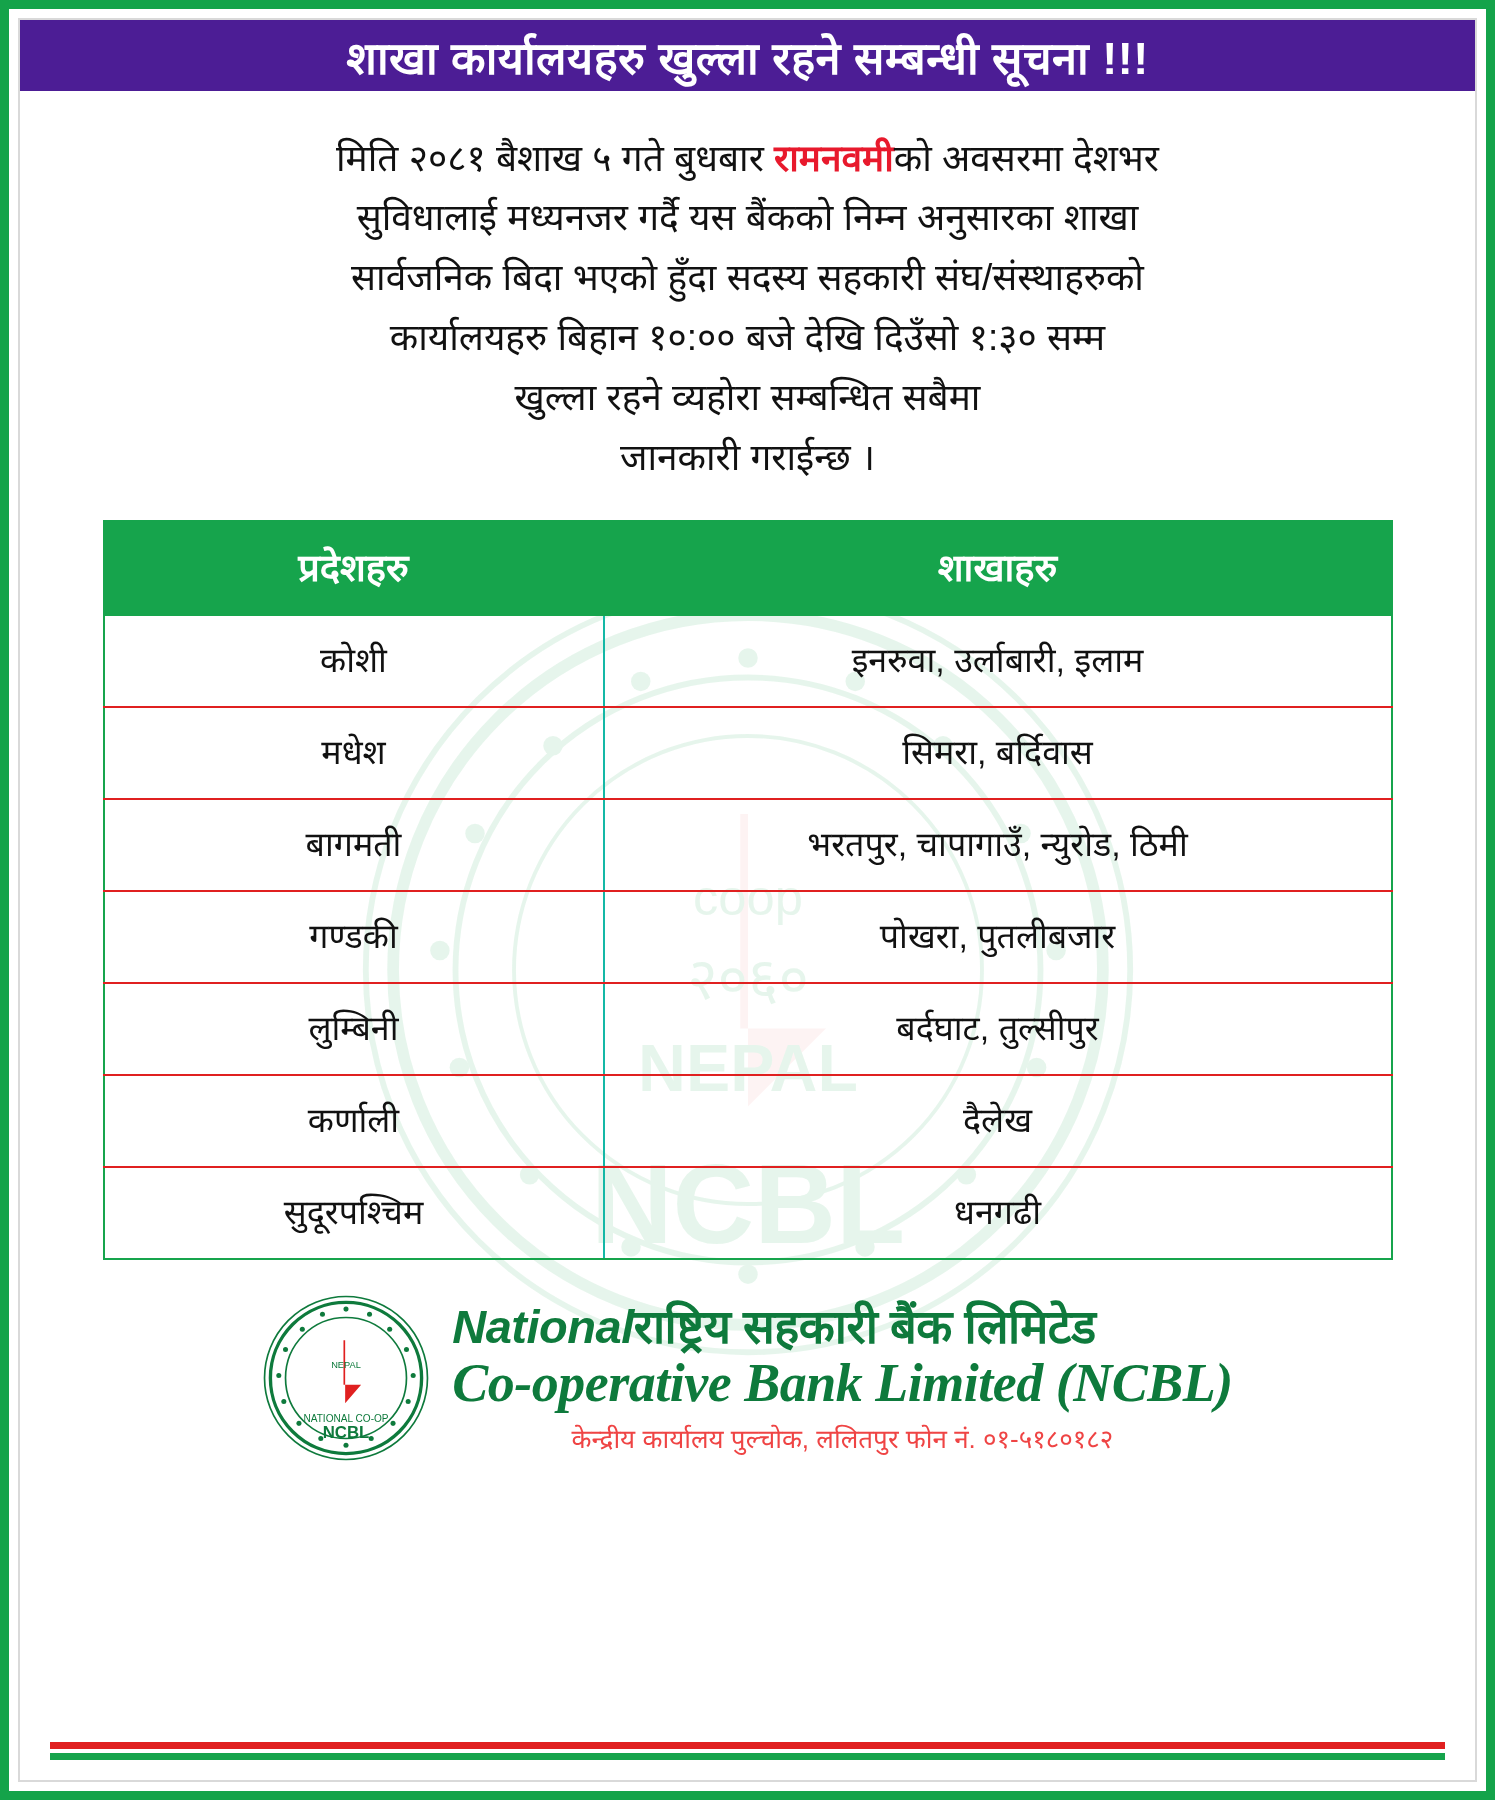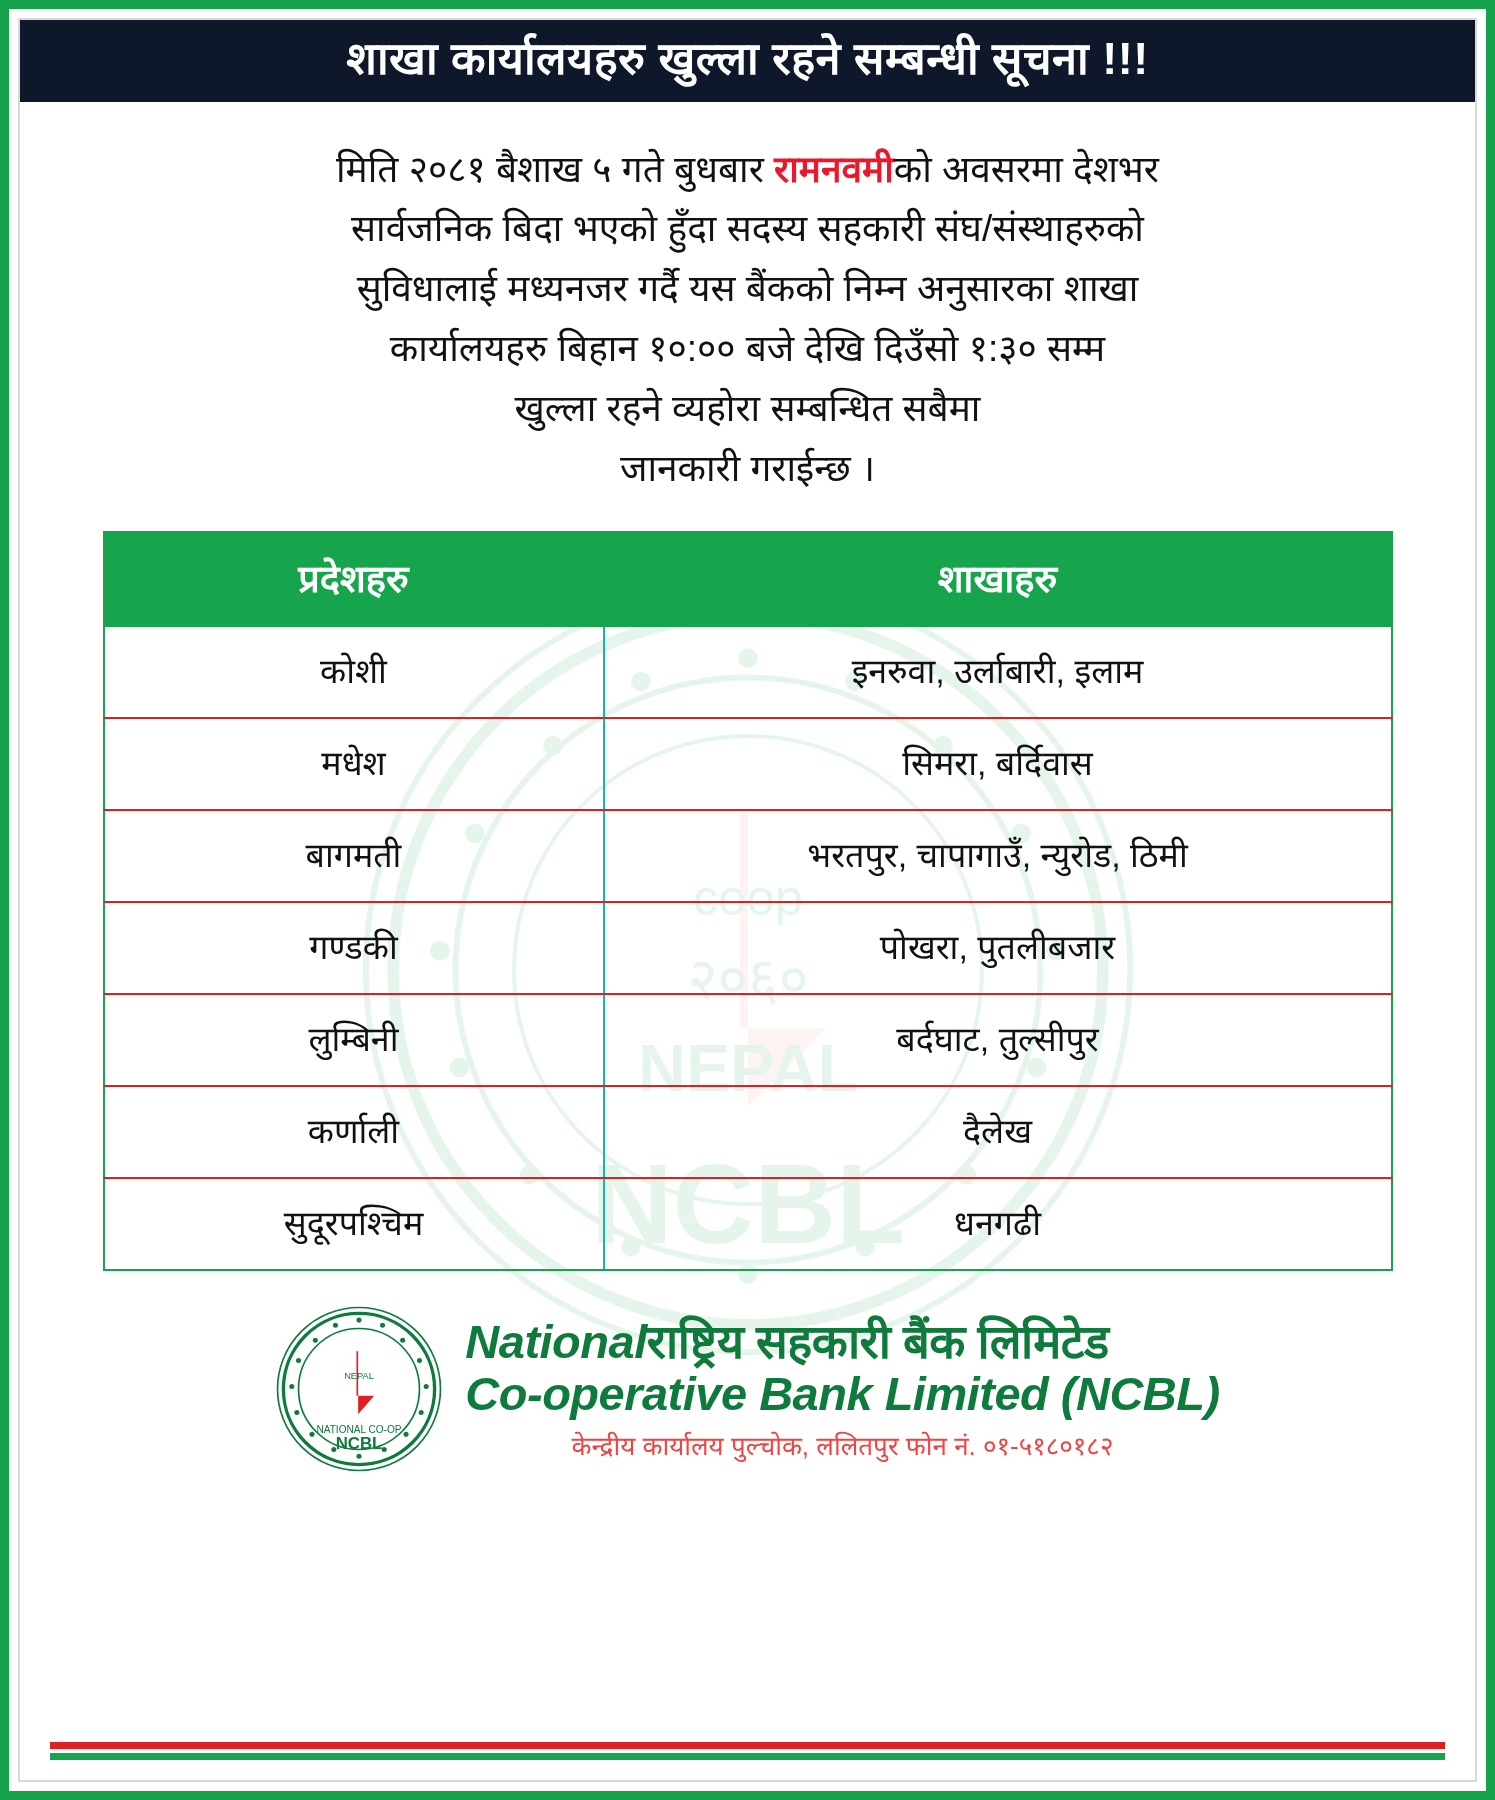--- a/index.html
+++ b/index.html
@@ -39,24 +39,24 @@
     height: 780px;
     opacity: 0.10;
     pointer-events: none;
     z-index: 0;
   }
   .content {
     position: relative;
     z-index: 2;
   }
   .title-bar {
-    background: #0f172a;
+    background: #4c1d95;
     color: #ffffff;
     text-align: center;
-    padding: 14px 10px 18px 10px;
+    padding: 14px 10px 7px 10px;
     font-size: 45px;
     font-weight: bold;
     letter-spacing: 0.5px;
     line-height: 1.1;
   }
   .notice-body {
     padding: 38px 70px 6px 70px;
     text-align: center;
     color: #111111;
     font-size: 37px;
@@ -124,27 +124,28 @@
     color: #0e7a3c;
     letter-spacing: -0.5px;
     line-height: 1.12;
     white-space: nowrap;
   }
   .bank-name-en1 .np {
     font-style: normal;
     font-weight: bold;
   }
   .bank-name-en2 {
-    font-size: 47px;
+    font-size: 54px;
     font-weight: bold;
     font-style: italic;
     color: #0e7a3c;
     letter-spacing: -0.5px;
     line-height: 1.12;
     white-space: nowrap;
+    font-family: Liberation Serif, serif;
   }
   .bank-address {
     margin-top: 6px;
     font-size: 26px;
     color: #ef4444;
     text-align: center;
   }
   .bottom-rules {
     position: absolute;
     left: 30px;
@@ -193,22 +194,22 @@
       <text x="200" y="340" text-anchor="middle" font-family="Liberation Sans, sans-serif" font-size="58" font-weight="bold" fill="#16a44c">NCBL</text>
       <text x="200" y="172" text-anchor="middle" font-family="Liberation Sans, sans-serif" font-size="26" fill="#16a44c">coop</text>
     </svg>
 
     <div class="content">
 
       <div class="title-bar">शाखा कार्यालयहरु खुल्ला रहने सम्बन्धी सूचना !!!</div>
 
       <div class="notice-body">
         <span class="line"><span>मिति २०८१ बैशाख ५ गते बुधबार </span><span class="highlight">रामनवमी</span><span>को अवसरमा देशभर</span></span>
+        <span class="line">सुविधालाई मध्यनजर गर्दै यस बैंकको निम्न अनुसारका शाखा</span>
         <span class="line">सार्वजनिक बिदा भएको हुँदा सदस्य सहकारी संघ/संस्थाहरुको</span>
-        <span class="line">सुविधालाई मध्यनजर गर्दै यस बैंकको निम्न अनुसारका शाखा</span>
         <span class="line">कार्यालयहरु बिहान १०:०० बजे देखि दिउँसो १:३० सम्म</span>
         <span class="line">खुल्ला रहने व्यहोरा सम्बन्धित सबैमा</span>
         <span class="line">जानकारी गराईन्छ ।</span>
       </div>
 
       <table class="branch-table">
         <thead>
           <tr>
             <th class="col-province">प्रदेशहरु</th>
             <th>शाखाहरु</th>

